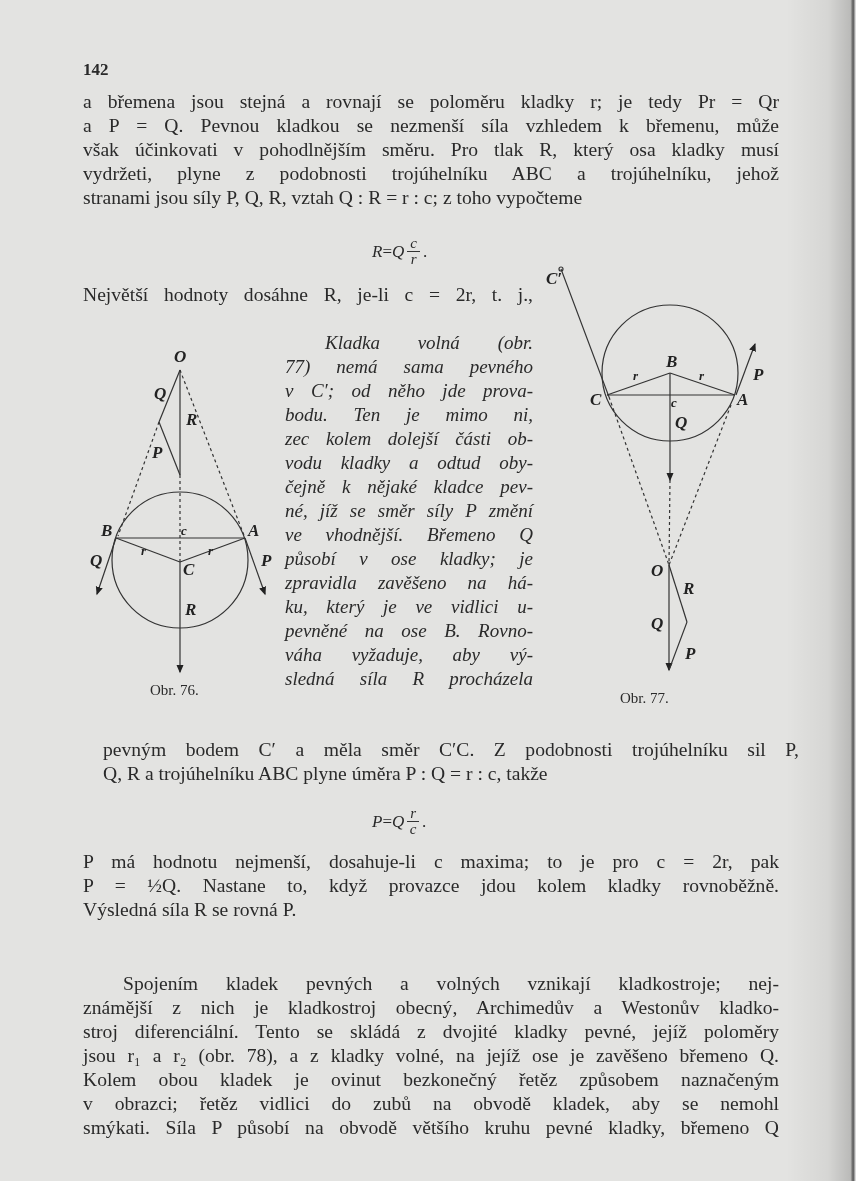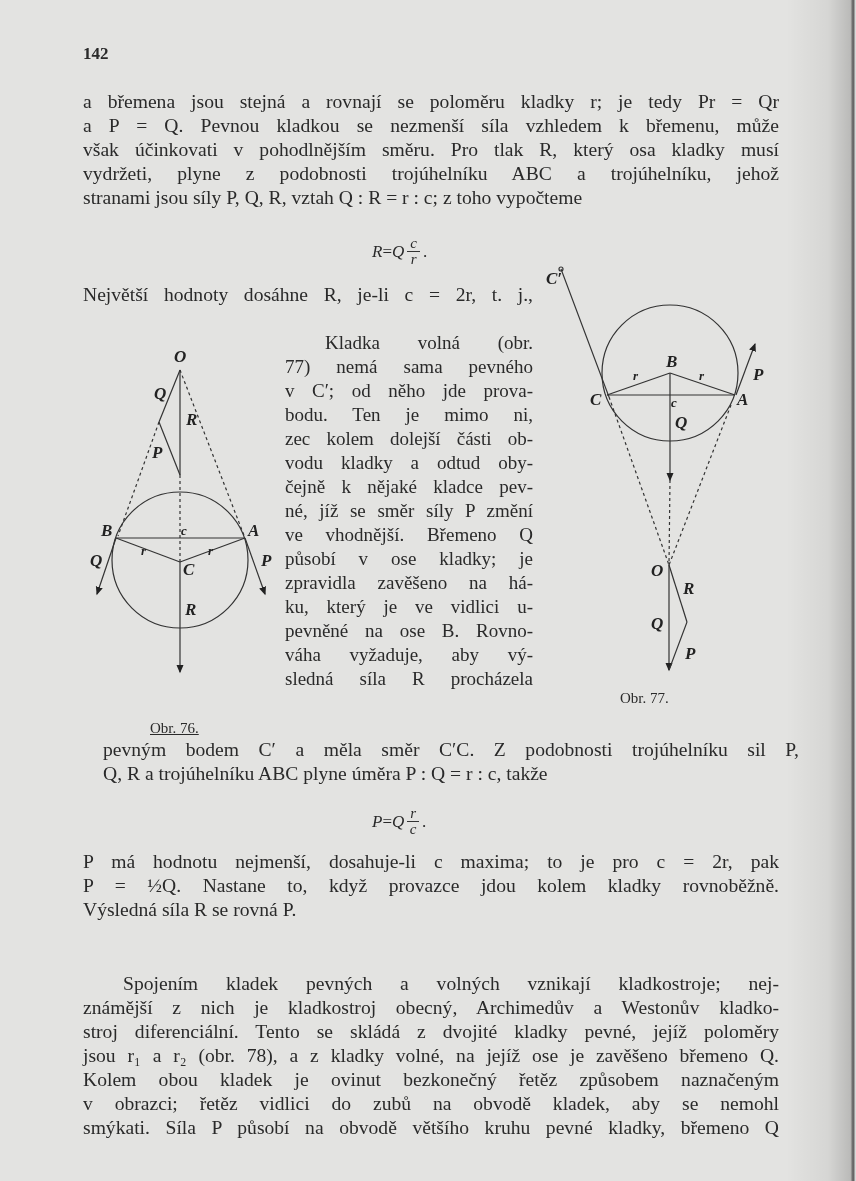--- a/index.html
+++ b/index.html
@@ -6,21 +6,21 @@
   body {
     width: 856px; height: 1181px; position: relative; overflow: hidden;
     background: #e3e3e1;
     font-family: "DejaVu Serif", "Liberation Serif", serif;
     color: #2a2a2a;
   }
   .page-shade {
     position: absolute; top: 0; right: 0; width: 70px; height: 1181px;
     background: linear-gradient(to right, rgba(0,0,0,0) 0%, rgba(0,0,0,0.06) 60%, rgba(0,0,0,0.18) 92%, #555 96%, #f5f5f5 100%);
   }
-  .page-num { position: absolute; left: 83px; top: 44px; font-size: 17px; font-family: "Liberation Serif", serif; font-weight: bold; }
+  .page-num { position: absolute; left: 83px; top: 60px; font-size: 17px; font-family: "Liberation Serif", serif; font-weight: bold; }
   .para {
     position: absolute; left: 83px; width: 696px;
     font-family: "Liberation Serif", serif; font-size: 19.6px; line-height: 24px;
     text-align: justify;
   }
   .line { display: block; white-space: nowrap; text-align-last: justify; text-align: justify; }
   .line.last { text-align-last: left; }
   .indent { padding-left: 40px; }
   .formula {
     position: absolute; font-family: "Liberation Serif", serif; font-size: 17px; font-style: italic;
@@ -57,21 +57,21 @@
     <span class="num">c</span>
     <span class="den">r</span>
   </span>
   <span style="font-style:normal;">.</span>
 </div>
 
 <div class="para" style="top:283px; width:450px;">
   <span class="line">Největší hodnoty dosáhne R, je-li c = 2r, t. j.,</span>
 </div>
 
-<div class="para" style="left:285px; top:331px; width:248px; font-size:19px;">
+<div class="para" style="left:285px; top:331px; width:248px; font-size:19px;font-style:italic;">
   <span class="line indent">Kladka volná (obr.</span>
   <span class="line">77) nemá sama pevného</span>
   <span class="line">v C′; od něho jde prova-</span>
   <span class="line">bodu. Ten je mimo ni,</span>
   <span class="line">zec kolem dolejší části ob-</span>
   <span class="line">vodu kladky a odtud oby-</span>
   <span class="line">čejně k nějaké kladce pev-</span>
   <span class="line">né, jíž se směr síly P změní</span>
   <span class="line">ve vhodnější. Břemeno Q</span>
   <span class="line">působí v ose kladky; je</span>
@@ -178,14 +178,14 @@
     <text class="fig-small" x="671" y="407">c</text>
     <text class="fig-label" x="675" y="428">Q</text>
     <text class="fig-label" x="753" y="380">P</text>
     <text class="fig-label" x="651" y="576">O</text>
     <text class="fig-label" x="683" y="594">R</text>
     <text class="fig-label" x="651" y="629">Q</text>
     <text class="fig-label" x="685" y="659">P</text>
   </g>
 </svg>
 
-<div class="caption" style="left:150px; top:720px;text-decoration:underline;">Obr. 76.</div>
+<div class="caption" style="left:150px; top:682px;">Obr. 76.</div>
 <div class="caption" style="left:620px; top:690px;">Obr. 77.</div>
 
 </body></html>

